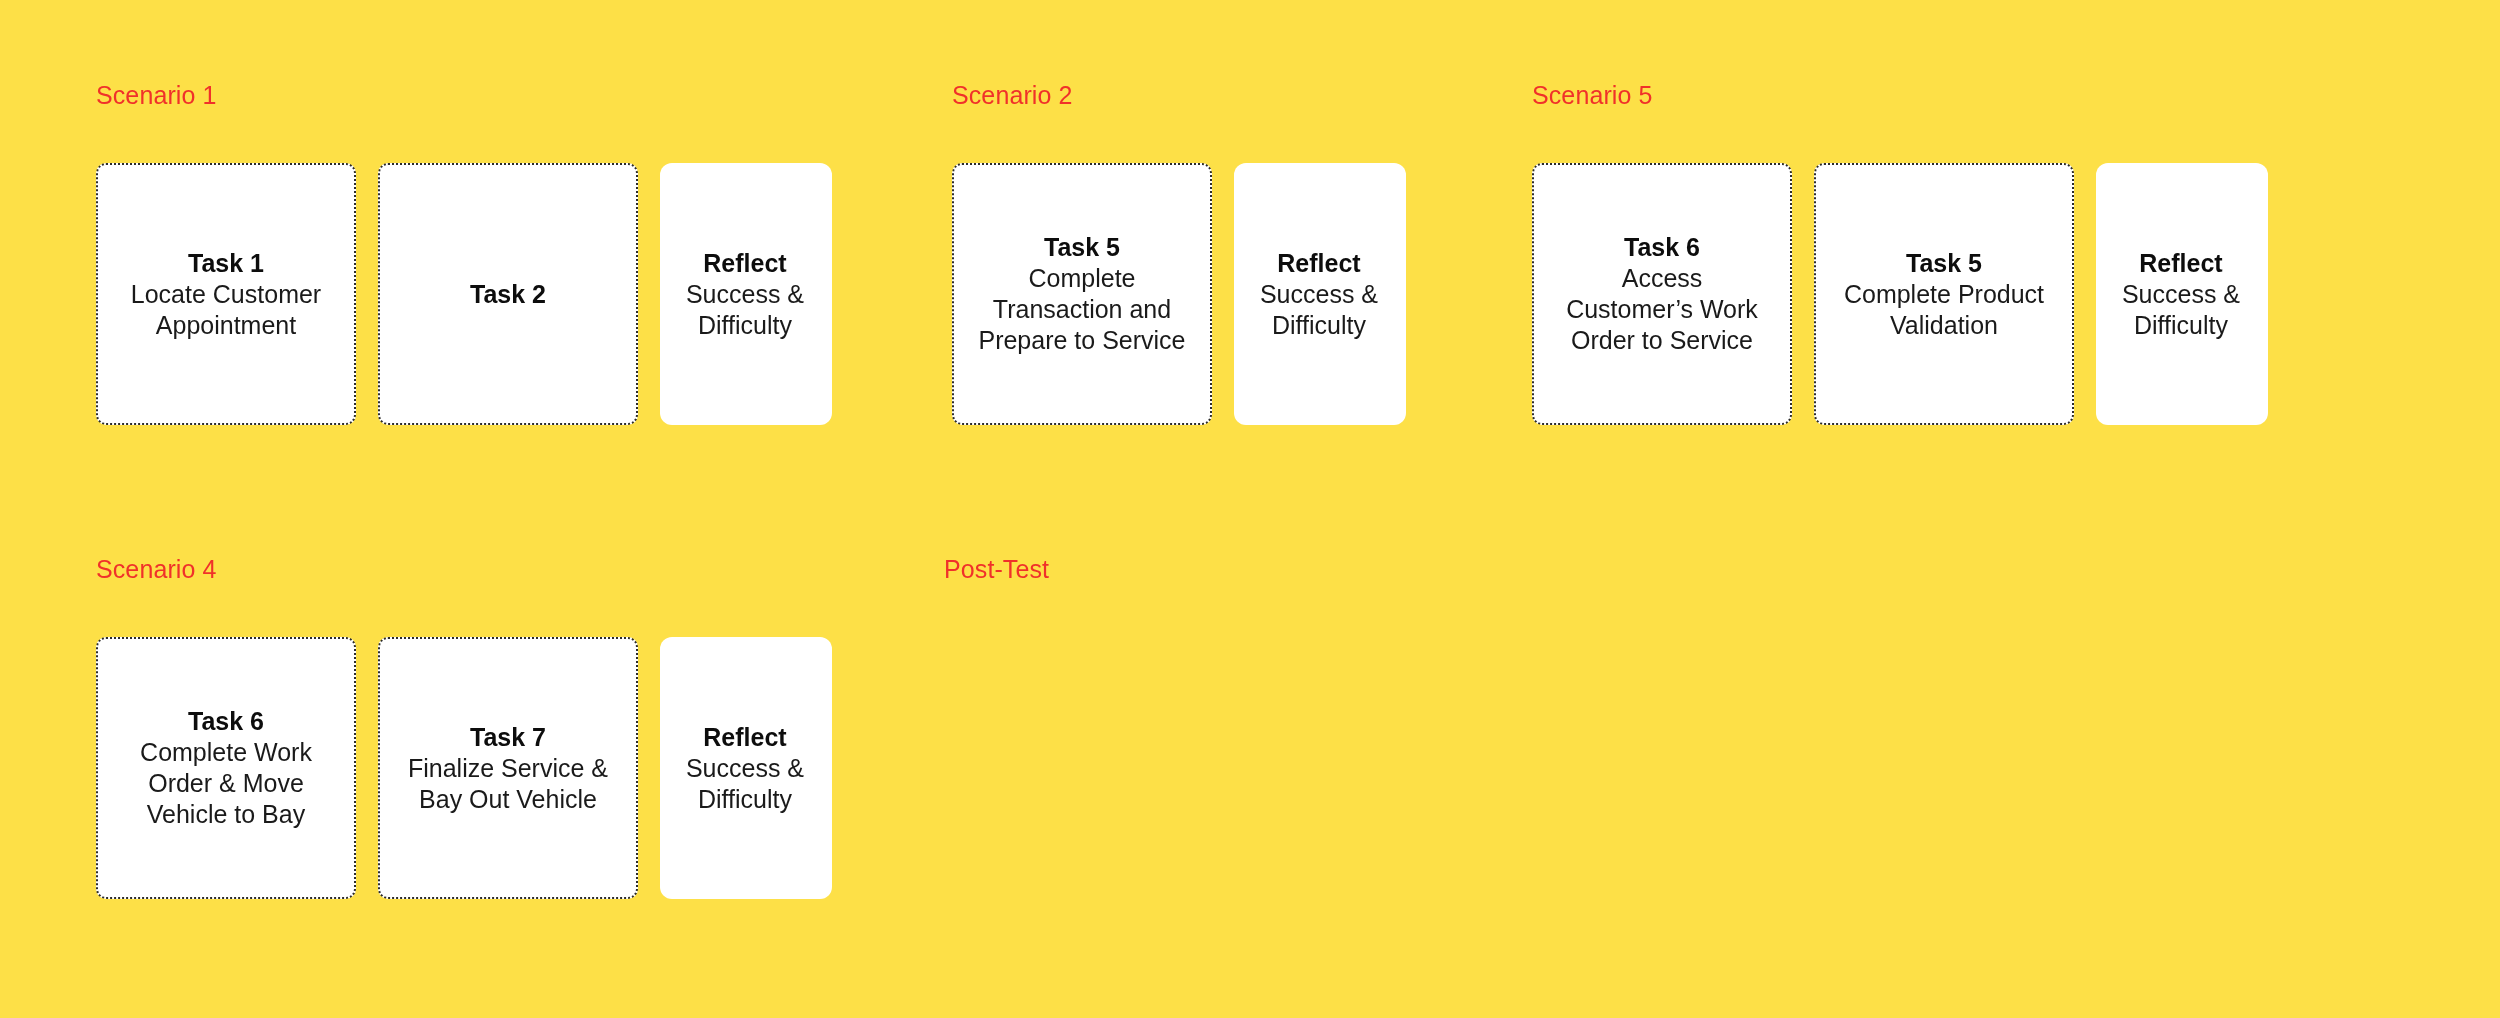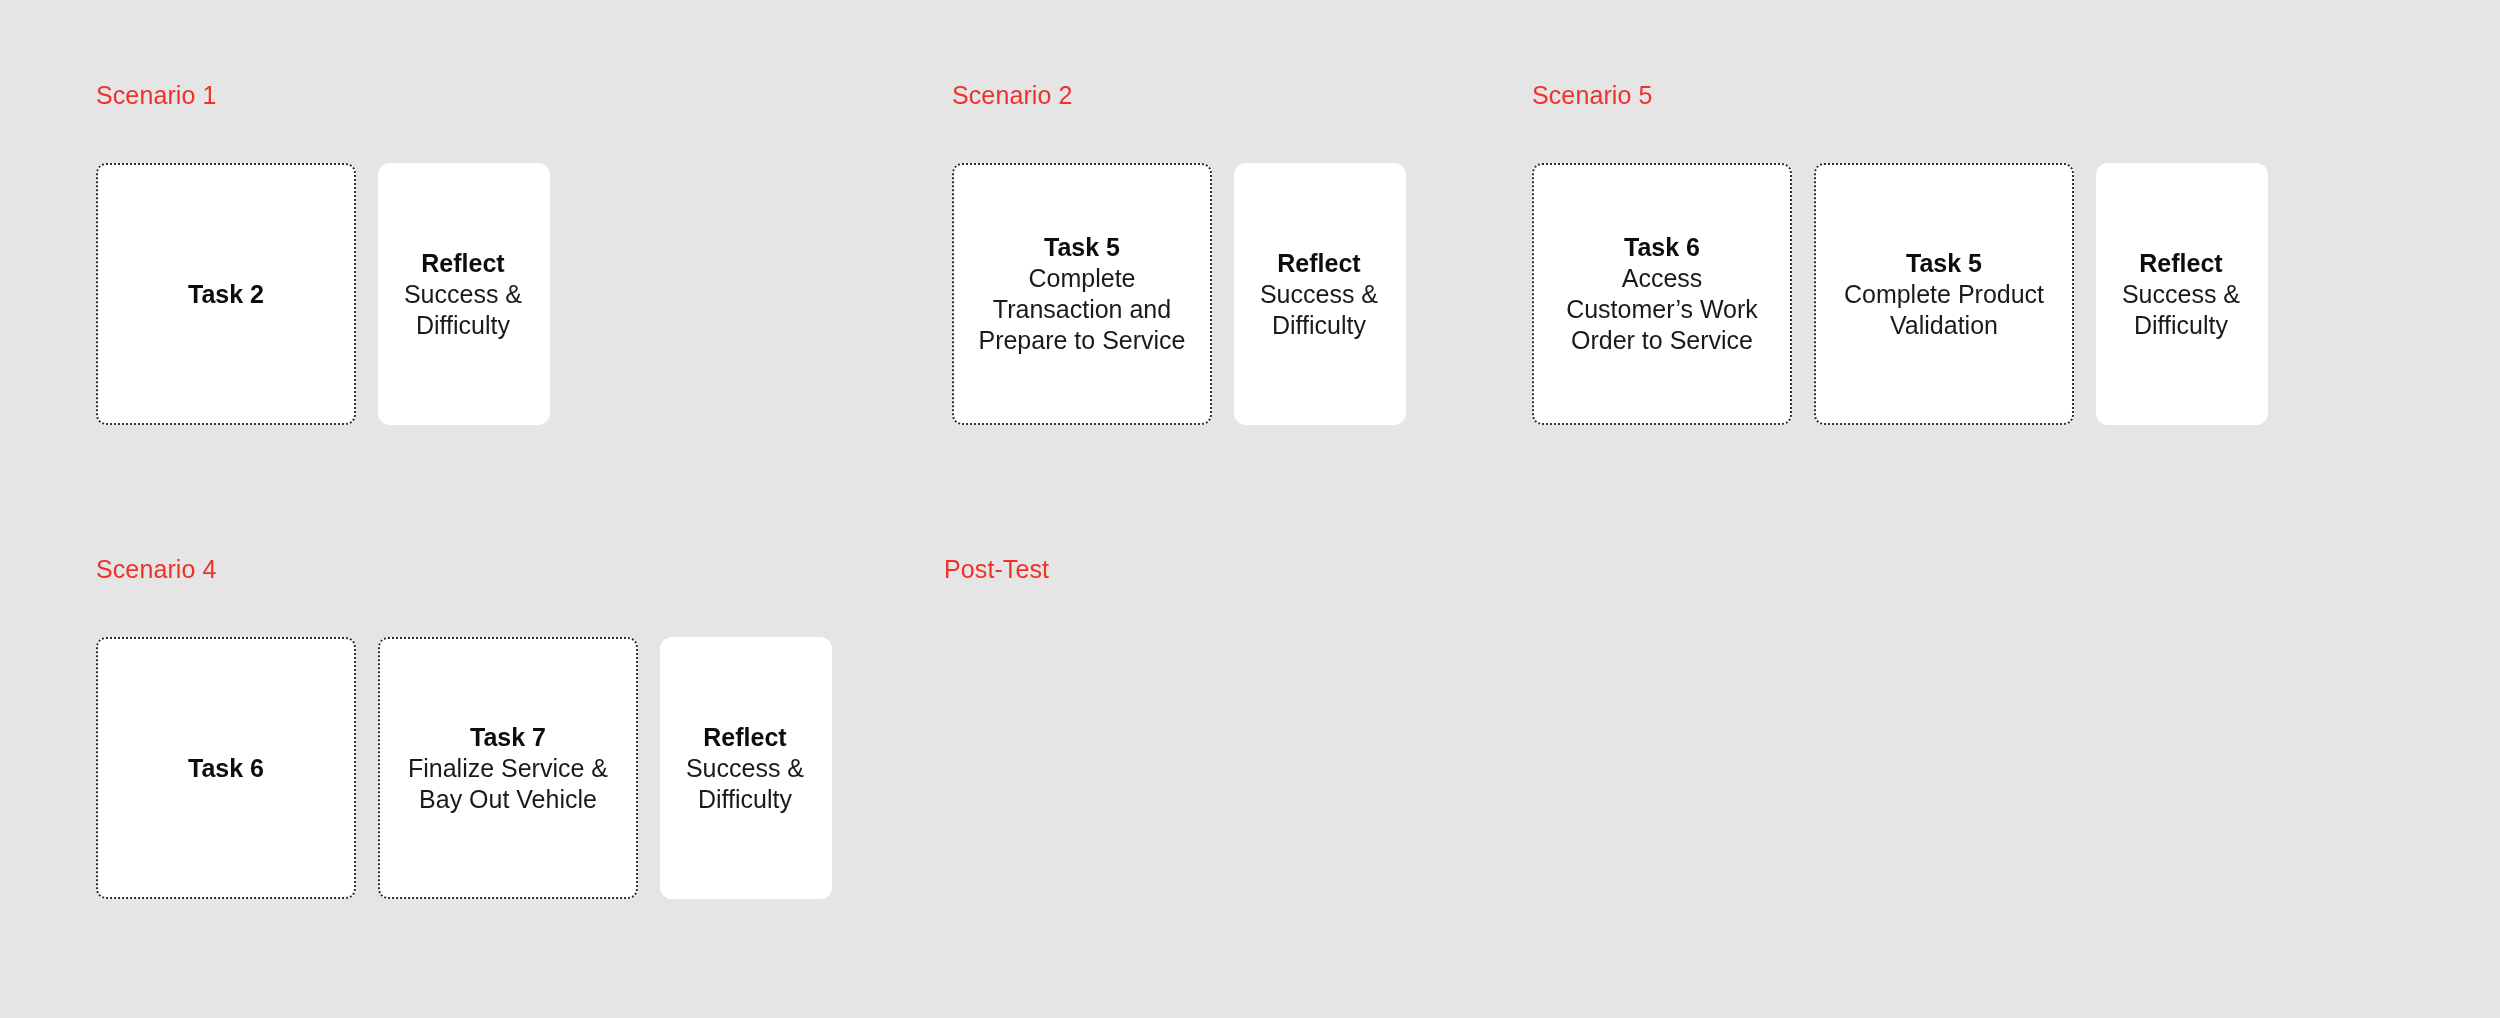--- a/index.html
+++ b/index.html
@@ -16,21 +16,21 @@
     font-family: "Liberation Sans", sans-serif;
     -webkit-font-smoothing: antialiased;
   }
 
   #canvas {
     position: absolute;
     left: 0;
     top: 0;
     width: 2500px;
     height: 1018px;
-    background: #e5e5e5;
+    background: #fde047;
   }
 
   
   .row {
     position: absolute;
     left: 0;
     width: 2500px;
     display: block;
   }
   .row-1 { top: 0px; height: 470px; }
@@ -113,20 +113,25 @@
 <body>
 
 <div id="canvas">
 
   <div class="row row-1">
 
     <div class="group" id="group-s1">
       <div class="group-label">Scenario 1</div>
       <div class="cards">
         <div class="card task">
+          <div class="card-title">Task 1</div>
+          <div class="card-desc">Locate Customer
+Appointment</div>
+        </div>
+        <div class="card task">
           <div class="card-title">Task 2</div>
         </div>
         <div class="card reflect">
           <div class="card-title">Reflect</div>
           <div class="card-desc">Success &amp;
 Difficulty</div>
         </div>
       </div>
     </div>
 
@@ -171,20 +176,23 @@
 
   </div>
 
   <div class="row row-2">
 
     <div class="group" id="group-s4">
       <div class="group-label">Scenario 4</div>
       <div class="cards">
         <div class="card task">
           <div class="card-title">Task 6</div>
+          <div class="card-desc">Complete Work
+Order &amp; Move
+Vehicle to Bay</div>
         </div>
         <div class="card task">
           <div class="card-title">Task 7</div>
           <div class="card-desc">Finalize Service &amp;
 Bay Out Vehicle</div>
         </div>
         <div class="card reflect">
           <div class="card-title">Reflect</div>
           <div class="card-desc">Success &amp;
 Difficulty</div>

